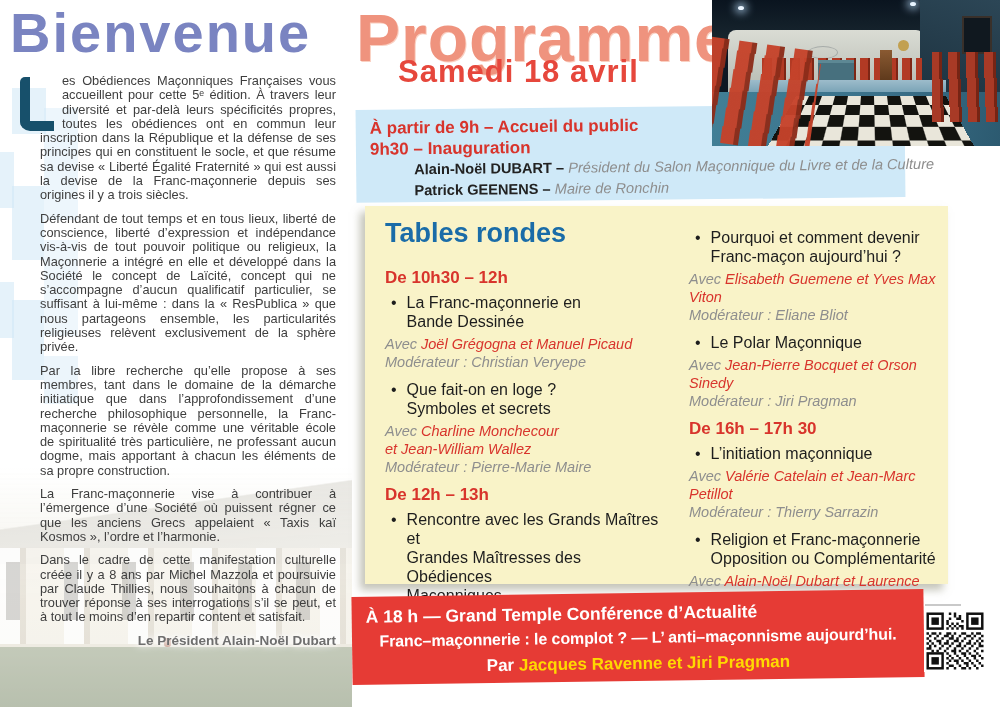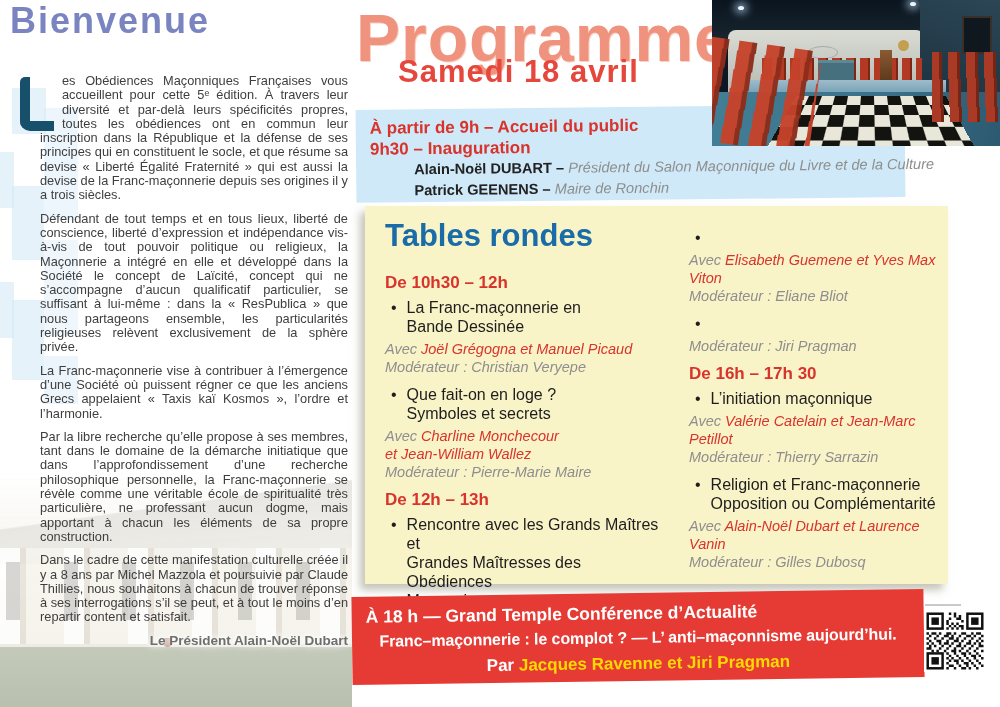--- a/index.html
+++ b/index.html
@@ -5,24 +5,24 @@
   html,body{margin:0;padding:0;background:#ffffff;}
   .page{position:relative;width:1000px;height:707px;overflow:hidden;background:#fff;
         font-family:"Liberation Sans","DejaVu Sans",sans-serif;}
 
   
   .deco{position:absolute;left:0;top:0;width:100px;height:430px;z-index:0;}
   .deco .sq{position:absolute;display:block;background:var(--deco-blue,#cfe7f6);opacity:.55;}
 
   
   .welcome-title{position:absolute;left:10px;top:0px;margin:0;z-index:2;
-    font-size:36px;font-weight:bold;letter-spacing:2px;color:var(--welcome-title,#7a84c1);}
+    font-size:56px;font-weight:bold;letter-spacing:2px;color:var(--welcome-title,#7a84c1);}
   .welcome-body{position:absolute;left:40px;top:74px;width:308px;z-index:2;
     font-size:12.8px;line-height:14.3px;color:var(--body-text,#3e3e3e);text-align:justify;}
-  .welcome-body p{margin:0 0 9px 0;}
+  .welcome-body p{margin:0 12px 9px 0;}
   .dropcap{float:left;width:24px;height:44px;margin:3px 8px 0 -20px;
     border-left:10px solid var(--dropcap,#17506b);
     border-bottom:10px solid var(--dropcap,#17506b);
     border-bottom-left-radius:10px;border-top-left-radius:5px;}
   .sr{position:absolute;width:1px;height:1px;overflow:hidden;clip-path:inset(50%);}
   .sig{text-align:right;font-weight:bold;color:#6e6e6e;font-size:13.5px;margin-top:2px;
     text-shadow:0 0 5px #fff,0 0 9px #fff,0 0 12px #fff;}
 
   
   .building{position:absolute;left:0;top:468px;width:352px;height:239px;overflow:hidden;z-index:1;opacity:.62;}
@@ -75,21 +75,21 @@
   .op-speaker{margin-left:44px;font-size:14.6px;line-height:21px;white-space:nowrap;}
   .op-speaker b{color:#222;}
   .op-speaker i{color:var(--gray-italic,#8e8e8e);font-weight:normal;}
 
   
   .tables{position:absolute;left:365px;top:206px;width:583px;height:378px;z-index:2;
     background:var(--tables-box-bg,#f9f3c8);box-shadow:-5px 6px 8px rgba(140,140,118,.5);
     padding:12px 14px 0 20px;box-sizing:border-box;display:flex;gap:24px;}
   .colL{width:280px;flex:none;}
   .colR{width:247px;flex:none;margin-top:8px;}
-  .tr-title{font-size:31px;font-weight:bold;color:var(--tables-title,#1a6ca8);margin-bottom:19px;}
+  .tr-title{font-size:27px;font-weight:bold;color:var(--tables-title,#1a6ca8);margin-bottom:19px;}
   .tr-time{font-size:17px;font-weight:bold;color:var(--accent-red,#d8342c);margin:7px 0 5px;}
   .tr-item{display:flex;gap:10px;padding-left:6px;margin:2px 0 4px;
     font-size:16px;color:#1d1d1d;line-height:19px;}
   .bullet{flex:none;}
   .pre{white-space:pre-line;}
   .tr-avec{font-size:14.5px;font-style:italic;line-height:18px;}
   .tr-avec .avec{color:var(--gray-italic,#8e8e8e);}
   .tr-avec .names{color:var(--accent-red,#d8342c);}
   .tr-mod{font-size:14.5px;font-style:italic;color:var(--gray-italic,#8e8e8e);line-height:18px;margin-bottom:9px;}
 
@@ -128,22 +128,22 @@
     <div class="b-cols"></div>
     <div class="b-windows"></div>
     <div class="b-lawn"></div>
     <div class="b-pot"></div>
   </div>
 
   <h1 class="welcome-title">Bienvenue</h1>
   <div class="welcome-body">
     <p><span class="dropcap"></span><span class="sr">L</span><span>es Obédiences Maçonniques Françaises vous accueillent pour cette 5ᵉ édition. À travers leur diversité et par-delà leurs spécificités propres, toutes les obédiences ont en commun leur inscription dans la République et la défense de ses principes qui en constituent le socle, et que résume sa devise « Liberté Égalité Fraternité » qui est aussi la devise de la Franc-maçonnerie depuis ses origines il y a trois siècles.</span></p>
     <p>Défendant de tout temps et en tous lieux, liberté de conscience, liberté d’expression et indépendance vis-à-vis de tout pouvoir politique ou religieux, la Maçonnerie a intégré en elle et développé dans la Société le concept de Laïcité, concept qui ne s’accompagne d’aucun qualificatif particulier, se suffisant à lui-même : dans la « ResPublica » que nous partageons ensemble, les particularités religieuses relèvent exclusivement de la sphère privée.</p>
+    <p>Par la libre recherche qu’elle propose à ses membres, tant dans le domaine de la démarche initiatique que dans l’approfondissement d’une recherche philosophique personnelle, la Franc-maçonnerie se révèle comme une véritable école de spiritualité très particulière, ne professant aucun dogme, mais apportant à chacun les éléments de sa propre construction.</p>
     <p>La Franc-maçonnerie vise à contribuer à l’émergence d’une Société où puissent régner ce que les anciens Grecs appelaient « Taxis kaï Kosmos », l’ordre et l’harmonie.</p>
-    <p>Par la libre recherche qu’elle propose à ses membres, tant dans le domaine de la démarche initiatique que dans l’approfondissement d’une recherche philosophique personnelle, la Franc-maçonnerie se révèle comme une véritable école de spiritualité très particulière, ne professant aucun dogme, mais apportant à chacun les éléments de sa propre construction.</p>
     <p>Dans le cadre de cette manifestation culturelle créée il y a 8 ans par Michel Mazzola et poursuivie par Claude Thillies, nous souhaitons à chacun de trouver réponse à ses interrogations s’il se peut, et à tout le moins d’en repartir content et satisfait.</p>
     <p class="sig">Le Président Alain-Noël Dubart</p>
   </div>
 
   <div class="prog-title">Programme</div>
   <div class="prog-sub">Samedi 18 avril</div>
 
   <div class="temple">
     <div class="t-ceiling"></div>
     <span class="t-light" style="left:26px;top:6px"></span>
@@ -198,27 +198,31 @@
           <span class="bullet">•</span>
           <span class="pre">Rencontre avec les Grands Maîtres et
 Grandes Maîtresses des Obédiences
 Maçonniques</span>
         </div>
     </div>
 
     <div class="colR">
       <div class="tr-item">
           <span class="bullet">•</span>
+          <span class="pre">Pourquoi et comment devenir
+Franc-maçon aujourd’hui ?</span>
         </div>
       <div class="tr-avec"><span class="avec">Avec </span><span class="names">Elisabeth Guemene et Yves Max Viton</span></div>
       <div class="tr-mod">Modérateur : Eliane Bliot</div>
 
       <div class="tr-item">
           <span class="bullet">•</span>
-        </div>
+          <span class="pre">Le Polar Maçonnique</span>
+        </div>
+      <div class="tr-avec"><span class="avec">Avec </span><span class="names">Jean-Pierre Bocquet et Orson Sinedy</span></div>
       <div class="tr-mod">Modérateur : Jiri Pragman</div>
 
       <div class="tr-time">De 16h – 17h 30</div>
       <div class="tr-item">
           <span class="bullet">•</span>
           <span class="pre">L’initiation maçonnique</span>
         </div>
       <div class="tr-avec"><span class="avec">Avec </span><span class="names">Valérie Catelain et Jean-Marc Petillot</span></div>
       <div class="tr-mod">Modérateur : Thierry Sarrazin</div>
 

